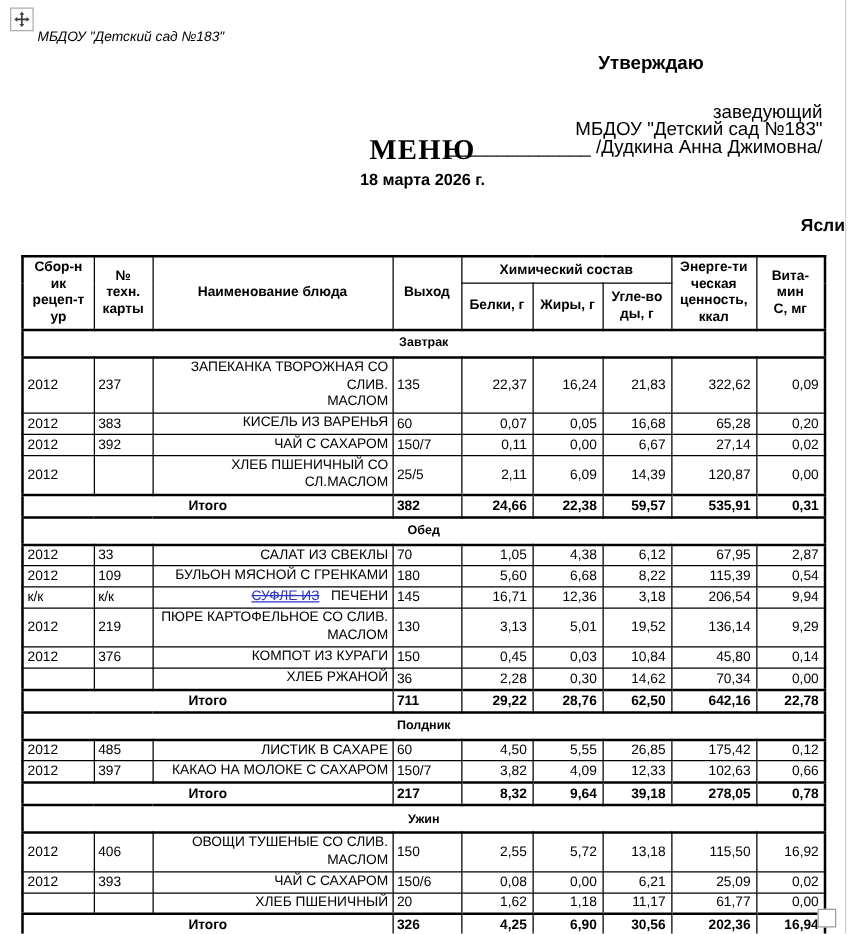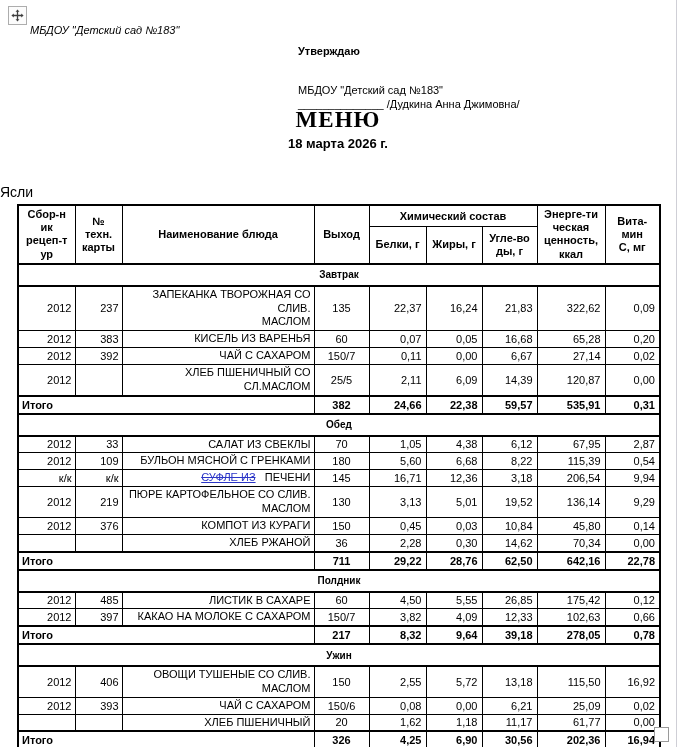--- a/index.html
+++ b/index.html
@@ -15,67 +15,68 @@
     border:1px solid #adadad; background:#fcfcfc;
     display:flex; align-items:center; justify-content:center;
   }
   .resize-handle {
     position:absolute; left:654px; top:727px; width:15px; height:15px;
     border:1px solid #9a9a9a; background:#fff;
   }
 
   .org { position:absolute; left:30px; top:24px; font-style:italic; font-size:11px; }
 
-  .approve { position:absolute; right:27px; top:44px; width:360px; font-size:11px; line-height:14px; }
+  .approve { position:absolute; right:27px; top:44px; width:360px; text-align:right; font-size:15px; line-height:14px; }
   .approve-label { font-weight:bold; padding-right:95px; margin-bottom:25px; }
 
   .title-block { position:absolute; left:0; top:107px; width:676px; text-align:center; }
   .doc-title { font-family:"Liberation Serif", serif; font-weight:bold; font-size:23px; letter-spacing:1px; }
   .doc-date  { font-weight:bold; font-size:13px; margin-top:3px; }
 
-  .group-title { position:absolute; left:0; top:184px; width:676px; text-align:left; font-weight:normal; font-size:14px; }
+  .group-title { position:absolute; left:0; top:172px; width:676px; text-align:right; font-weight:bold; font-size:14px; }
 
   table.menu-table {
     position:absolute; left:17px; top:204px; width:642px;
     border-collapse:collapse; table-layout:fixed;
     font-size:11px; border:2px solid #000;
   }
   .menu-table th, .menu-table td { border:1px solid #000; padding:1px 3px; vertical-align:middle; }
   .menu-table thead th { text-align:center; font-weight:bold; white-space:pre-line; line-height:1.2; padding:2px 1px; }
   .menu-table thead { border-bottom:2px solid #000;border-radius:27px; }
 
   tr.section-row td {
     border-top:2px solid #000; border-bottom:2px solid #000;
     font-weight:bold; font-size:10px; text-align:center; padding:3px 0; height:22px;
   }
   tr.menu-row td { height:17px; }
-  td.c-rec, td.c-card { text-align:right;margin-left:32px; }
+  td.c-rec, td.c-card { text-align:left;margin-left:32px; }
   td.c-dish { text-align:right; white-space:pre-wrap; line-height:1.25; }
-  td.c-out  { text-align:center; }
+  td.c-out  { text-align:left; }
   td.c-num  { text-align:right; padding-right:4px; }
   tr.total-row td, tr.grand-row td { border-top:2px solid #000; font-weight:bold; height:18px; }
-  td.c-label { text-align:left; }
+  td.c-label { text-align:center; }
 </style>
 </head>
 <body>
 
 <div class="page">
 
   <div class="move-handle">
     <span style="display:flex;">
       <svg width="13" height="13" viewBox="0 0 16 16">
         <path d="M8 0.5 L10.4 3.4 H8.8 V7.2 H12.6 V5.6 L15.5 8 L12.6 10.4 V8.8 H8.8 V12.6 H10.4 L8 15.5 L5.6 12.6 H7.2 V8.8 H3.4 V10.4 L0.5 8 L3.4 5.6 V7.2 H7.2 V3.4 H5.6 Z" fill="#3d3d3d"></path>
       </svg>
     </span>
   </div>
 
   <div class="org">МБДОУ "Детский сад №183"</div>
 
   <div class="approve">
     <div class="approve-label">Утверждаю</div>
+    <div>заведующий</div>
     <div>МБДОУ "Детский сад №183"</div>
     <div>______________ /Дудкина Анна Джимовна/</div>
   </div>
 
   <div class="title-block">
     <div class="doc-title">МЕНЮ</div>
     <div class="doc-date">18 марта 2026 г.</div>
   </div>
 
   <div class="group-title">Ясли</div>

